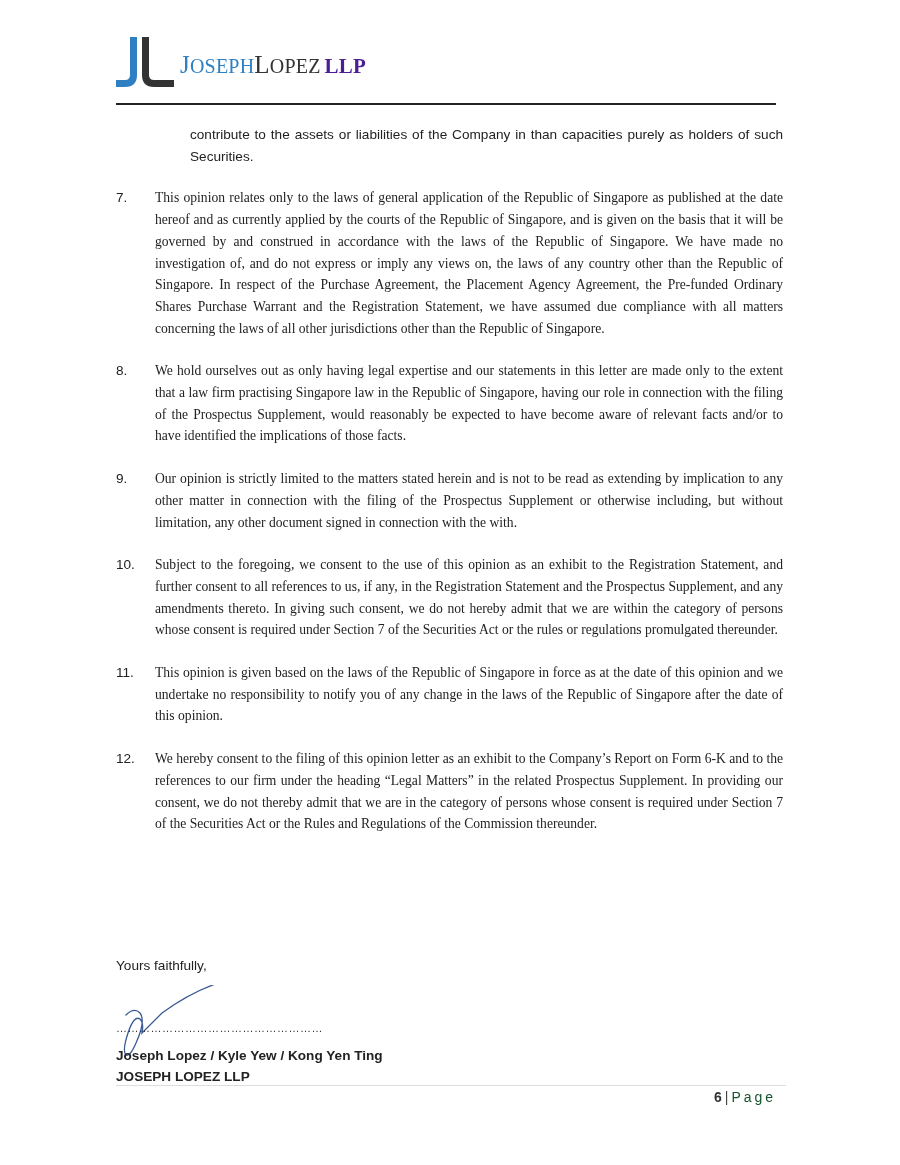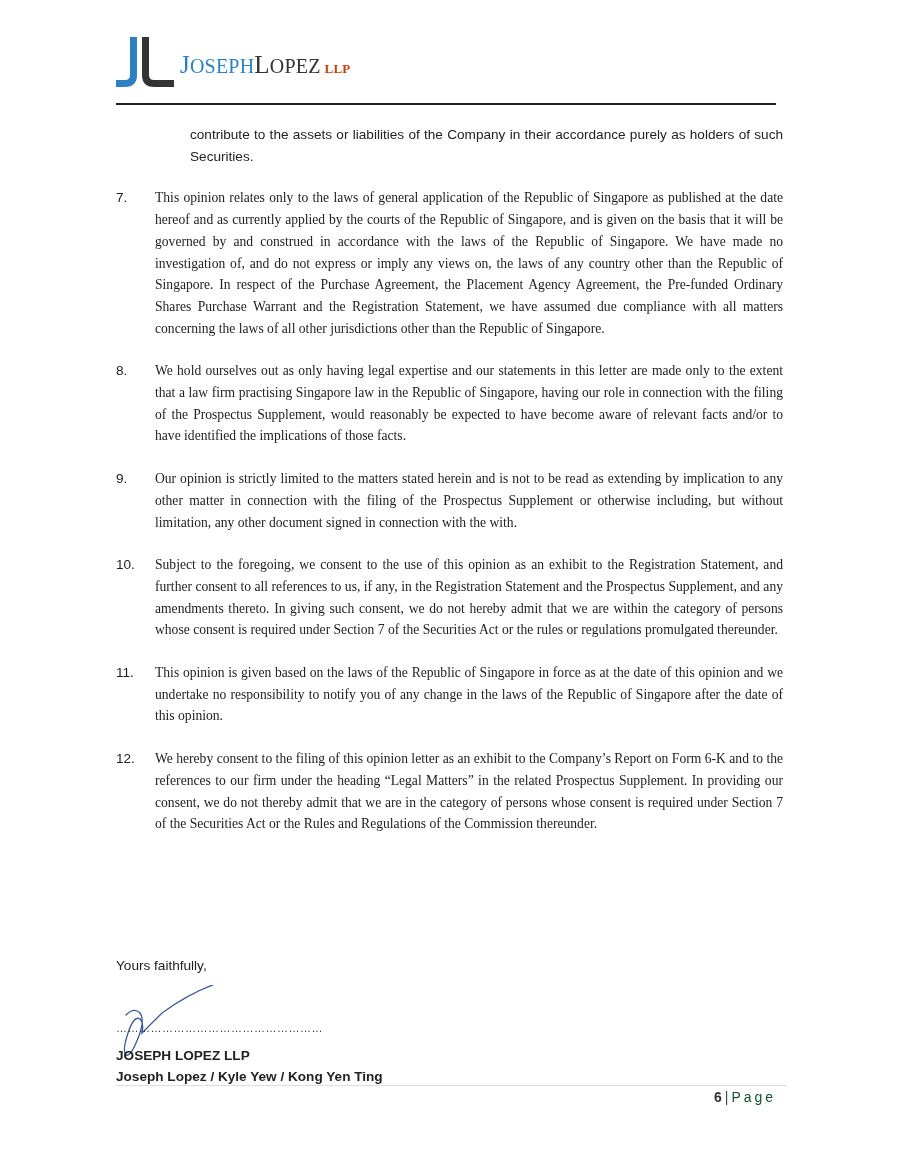--- a/index.html
+++ b/index.html
@@ -3,21 +3,21 @@
 <meta charset="utf-8">
 <style>
   html, body { margin: 0; padding: 0; background: #ffffff; }
   body { width: 900px; height: 1165px; position: relative; overflow: hidden; font-family: "Liberation Sans", "DejaVu Sans", sans-serif; color: #222; }
   .header { position: absolute; left: 116px; top: 37px; width: 660px; height: 70px; }
   .logo-mark { position: absolute; left: 0; top: 0; width: 58px; height: 52px; }
   .logo-text { position: absolute; left: 64px; top: 14px; font-family: "Liberation Serif", "DejaVu Serif", serif; font-size: 25px; letter-spacing: 0.2px; white-space: nowrap; }
   .logo-text .blue { color: #2f80c2; }
   .logo-text .dark { color: #333; }
   .logo-text .sc { font-size: 20px; }
-  .logo-text .llp { font-size: 13px; color: #c2410c; margin-left: 4px; font-weight: bold; }
+  .logo-text .llp { font-size: 21px; color: #4c1d95; margin-left: 4px; font-weight: bold; }
   .header-rule { position: absolute; left: 0; top: 66px; width: 660px; height: 1.5px; background: #222; }
 
   .content { position: absolute; left: 116px; top: 124px; width: 667px; font-size: 13.6px; line-height: 21.7px; }
   .cont-para { margin-left: 74px; text-align: justify; margin-bottom: 20px; }
   .item { display: flex; margin-bottom: 21px; }
   .num { width: 39px; flex: 0 0 39px; }
   .item-text { flex: 1; text-align: justify; font-family: Liberation Serif, serif; }
 
   .closing { position: absolute; left: 116px; top: 958px; font-weight: normal; font-size: 13.6px; }
   .sig-area { position: absolute; left: 112px; top: 985px; width: 130px; height: 90px; }
@@ -36,21 +36,21 @@
     <path d="M14 0 h7 v38 q0 12 -12 12 h-9 v-7 h9 q5 0 5 -5 z" fill="#2f80c2"></path>
     <path d="M26 0 h7 v38 q0 5 5 5 h20 v7 h-20 q-12 0 -12 -12 z" fill="#333333"></path>
   </svg>
   <div class="logo-text">
     <span class="blue">J</span><span class="blue sc">OSEPH</span><span class="dark">L</span><span class="dark sc">OPEZ</span><span class="llp">LLP</span>
   </div>
   <div class="header-rule"></div>
 </div>
 
 <div class="content">
-  <div class="cont-para">contribute to the assets or liabilities of the Company in their accordance purely as holders of such Securities.</div>
+  <div class="cont-para">contribute to the assets or liabilities of the Company in than capacities purely as holders of such Securities.</div>
 
   <div class="item">
     <div class="num">7.</div>
     <div class="item-text">This opinion relates only to the laws of general application of the Republic of Singapore as published at the date hereof and as currently applied by the courts of the Republic of Singapore, and is given on the basis that it will be governed by and construed in accordance with the laws of the Republic of Singapore. We have made no investigation of, and do not express or imply any views on, the laws of any country other than the Republic of Singapore. In respect of the Purchase Agreement, the Placement Agency Agreement, the Pre-funded Ordinary Shares Purchase Warrant and the Registration Statement, we have assumed due compliance with all matters concerning the laws of all other jurisdictions other than the Republic of Singapore.</div>
   </div>
   <div class="item">
     <div class="num">8.</div>
     <div class="item-text">We hold ourselves out as only having legal expertise and our statements in this letter are made only to the extent that a law firm practising Singapore law in the Republic of Singapore, having our role in connection with the filing of the Prospectus Supplement, would reasonably be expected to have become aware of relevant facts and/or to have identified the implications of those facts.</div>
   </div>
   <div class="item">
@@ -73,20 +73,20 @@
 
 <div class="closing">Yours faithfully,</div>
 
 <svg class="sig-area" viewBox="0 0 130 90">
   <path d="M14 30 q8 -8 14 -2 q6 8 -4 30 q-6 14 -10 12 q-4 -4 2 -22 q6 -18 12 -14 q4 4 2 14 l20 -20 q30 -22 62 -32" fill="none" stroke="#3a5a95" stroke-width="1.3" stroke-linecap="round"></path>
 </svg>
 
 <div class="dots">………………………………………………</div>
 
 <div class="signer">
+  <div>Joseph Lopez / Kyle Yew / Kong Yen Ting</div>
   <div>JOSEPH LOPEZ LLP</div>
-  <div>Joseph Lopez / Kyle Yew / Kong Yen Ting</div>
 </div>
 
 <div class="footer-rule"></div>
 <div class="page-num">
   <b>6</b><span class="sep">|</span><span class="page-word">Page</span>
 </div>
 
 </body></html>

